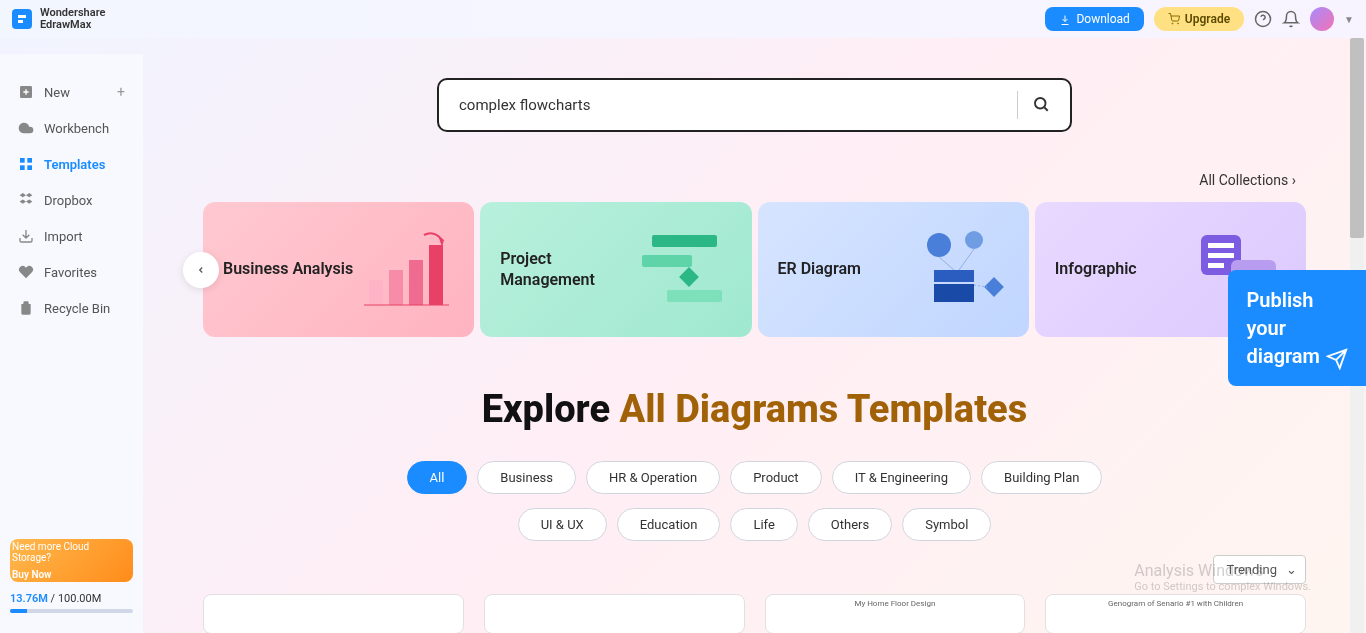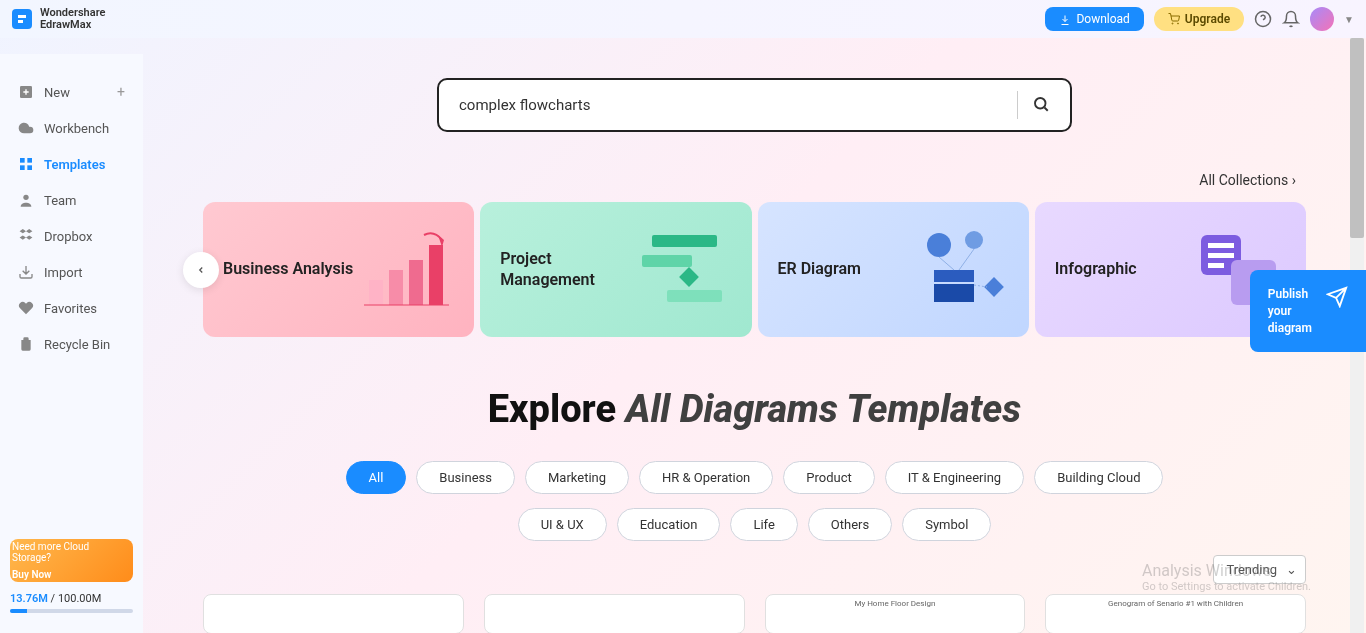--- a/index.html
+++ b/index.html
@@ -42,33 +42,33 @@
 .nav-arrow { position: absolute; left: -20px; top: 50%; transform: translateY(-50%); width: 36px; height: 36px; border-radius: 50%; background: #fff; box-shadow: 0 2px 8px rgba(0,0,0,0.1); display: flex; align-items: center; justify-content: center; cursor: pointer; z-index: 2; color: #555; }
 .cat-card { flex: 1; min-width: 250px; height: 135px; border-radius: 12px; padding: 20px; display: flex; align-items: center; justify-content: space-between; cursor: pointer; }
 .cat-card.pink { background: linear-gradient(135deg, #ffc9d1, #ffb3c0); }
 .cat-card.green { background: linear-gradient(135deg, #b8f0dc, #a0e8d0); }
 .cat-card.blue { background: linear-gradient(135deg, #d6e4ff, #c0d6ff); }
 .cat-card.purple { background: linear-gradient(135deg, #e8d9ff, #dcc9ff); }
 .cat-title { font-size: 16px; font-weight: 600; color: #222; line-height: 1.3; }
 .cat-graphic { width: 100px; height: 90px; position: relative; }
 
 .explore-title { text-align: center; font-size: 38px; font-weight: 800; margin-bottom: 30px; color: #111; }
-.explore-title .blue { color: #404040; font-style: italic; }
+.explore-title .blue { color: #a16207; }
 
 .filter-row { display: flex; flex-wrap: wrap; gap: 10px; justify-content: center; margin-bottom: 14px; }
 .filter-chip { padding: 8px 22px; border-radius: 20px; border: 1px solid #d0d4dd; background: #fff; color: #333; font-size: 13px; cursor: pointer; }
 .filter-chip.active { background: #1a8cff; color: #fff; border-color: #1a8cff; }
 
 .sort-row { display: flex; justify-content: flex-end; margin-bottom: 10px; }
 .sort-select { padding: 6px 28px 6px 12px; border: 1px solid #ccc; border-radius: 4px; background: #fff; font-size: 13px; color: #555; cursor: pointer; position: relative; }
 
 .templates-grid { display: flex; gap: 20px; }
 .template-card { flex: 1; height: 40px; border: 1px solid #e0e0e0; border-radius: 8px; background: #fff; overflow: hidden; display: flex; align-items: flex-start; justify-content: center; font-size: 8px; color: #666; padding-top: 4px; }
 
-.publish-cta { position: absolute; right: 0; top: 270px; background: #1a8cff; color: #fff; padding: 16px 18px; border-radius: 8px 0 0 8px; font-size: 12px; font-weight: 600; line-height: 1.4; display: flex; align-items: flex-start; gap: 14px; cursor: pointer; z-index: 5; }
+.publish-cta { position: absolute; right: 0; top: 270px; background: #1a8cff; color: #fff; padding: 16px 18px; border-radius: 8px 0 0 8px; font-size: 20px; font-weight: 600; line-height: 1.4; display: flex; align-items: flex-end; gap: 6px; cursor: pointer; z-index: 5; }
 
 .watermark { position: absolute; right: 55px; bottom: 40px; color: rgba(100,100,100,0.3); font-size: 16px; text-align: left; pointer-events: none; }
 .watermark .sub { font-size: 11px; }
 
 .scrollbar-track { position: absolute; right: 2px; top: 38px; bottom: 0; width: 14px; background: #f0f0f0; }
 .scrollbar-thumb { width: 100%; height: 200px; background: #c0c0c0; border-radius: 2px; }
 </style>
 </head>
 <body>
 
@@ -137,29 +137,20 @@
   <div class="sidebar-item active">
     <span class="sidebar-icon">
         <svg width="16" height="16" viewBox="0 0 24 24" fill="#1a8cff">
           <rect x="3" y="3" width="7" height="7"></rect>
           <rect x="14" y="3" width="7" height="7"></rect>
           <rect x="3" y="14" width="7" height="7"></rect>
           <rect x="14" y="14" width="7" height="7"></rect>
         </svg>
       </span>
     <span>Templates</span>
-  </div>
-  <div class="sidebar-item">
-    <span class="sidebar-icon">
-        <svg width="16" height="16" viewBox="0 0 24 24" fill="#888">
-          <circle cx="12" cy="8" r="4"></circle>
-          <path d="M4 22c0-4 4-6 8-6s8 2 8 6"></path>
-        </svg>
-      </span>
-    <span>Team</span>
   </div>
   <div class="sidebar-item">
     <span class="sidebar-icon">
         <svg width="16" height="16" viewBox="0 0 24 24" fill="#888">
           <path d="M6 2l6 4-6 4-6-4zM18 2l6 4-6 4-6-4zM6 14l6 4-6 4-6-4zM18 14l6 4-6 4-6-4z" transform="scale(0.8) translate(3,0)"></path>
         </svg>
       </span>
     <span>Dropbox</span>
   </div>
   <div class="sidebar-item">
@@ -280,25 +271,24 @@
     </div>
   </div>
 
   <div class="explore-title">
     <span>Explore </span><span class="blue">All Diagrams Templates</span>
   </div>
 
   <div class="filter-row">
     <button class="filter-chip active">All</button>
     <button class="filter-chip">Business</button>
-    <button class="filter-chip">Marketing</button>
     <button class="filter-chip">HR &amp; Operation</button>
     <button class="filter-chip">Product</button>
     <button class="filter-chip">IT &amp; Engineering</button>
-    <button class="filter-chip">Building Cloud</button>
+    <button class="filter-chip">Building Plan</button>
   </div>
   <div class="filter-row">
     <button class="filter-chip">UI &amp; UX</button>
     <button class="filter-chip">Education</button>
     <button class="filter-chip">Life</button>
     <button class="filter-chip">Others</button>
     <button class="filter-chip">Symbol</button>
   </div>
 
   <div class="sort-row">
@@ -321,18 +311,18 @@
     <div>your</div>
     <div>diagram</div>
   </div>
   <svg width="22" height="22" viewBox="0 0 24 24" fill="none" stroke="#fff" stroke-width="2">
       <path d="M22 2L11 13M22 2l-7 20-4-9-9-4 20-7z"></path>
     </svg>
 </div>
 
 <div class="watermark">
   <div>Analysis Windows</div>
-  <div class="sub">Go to Settings to activate Children.</div>
+  <div class="sub">Go to Settings to complex Windows.</div>
 </div>
 
 <div class="scrollbar-track">
   <div class="scrollbar-thumb"></div>
 </div>
 
 </body></html>

